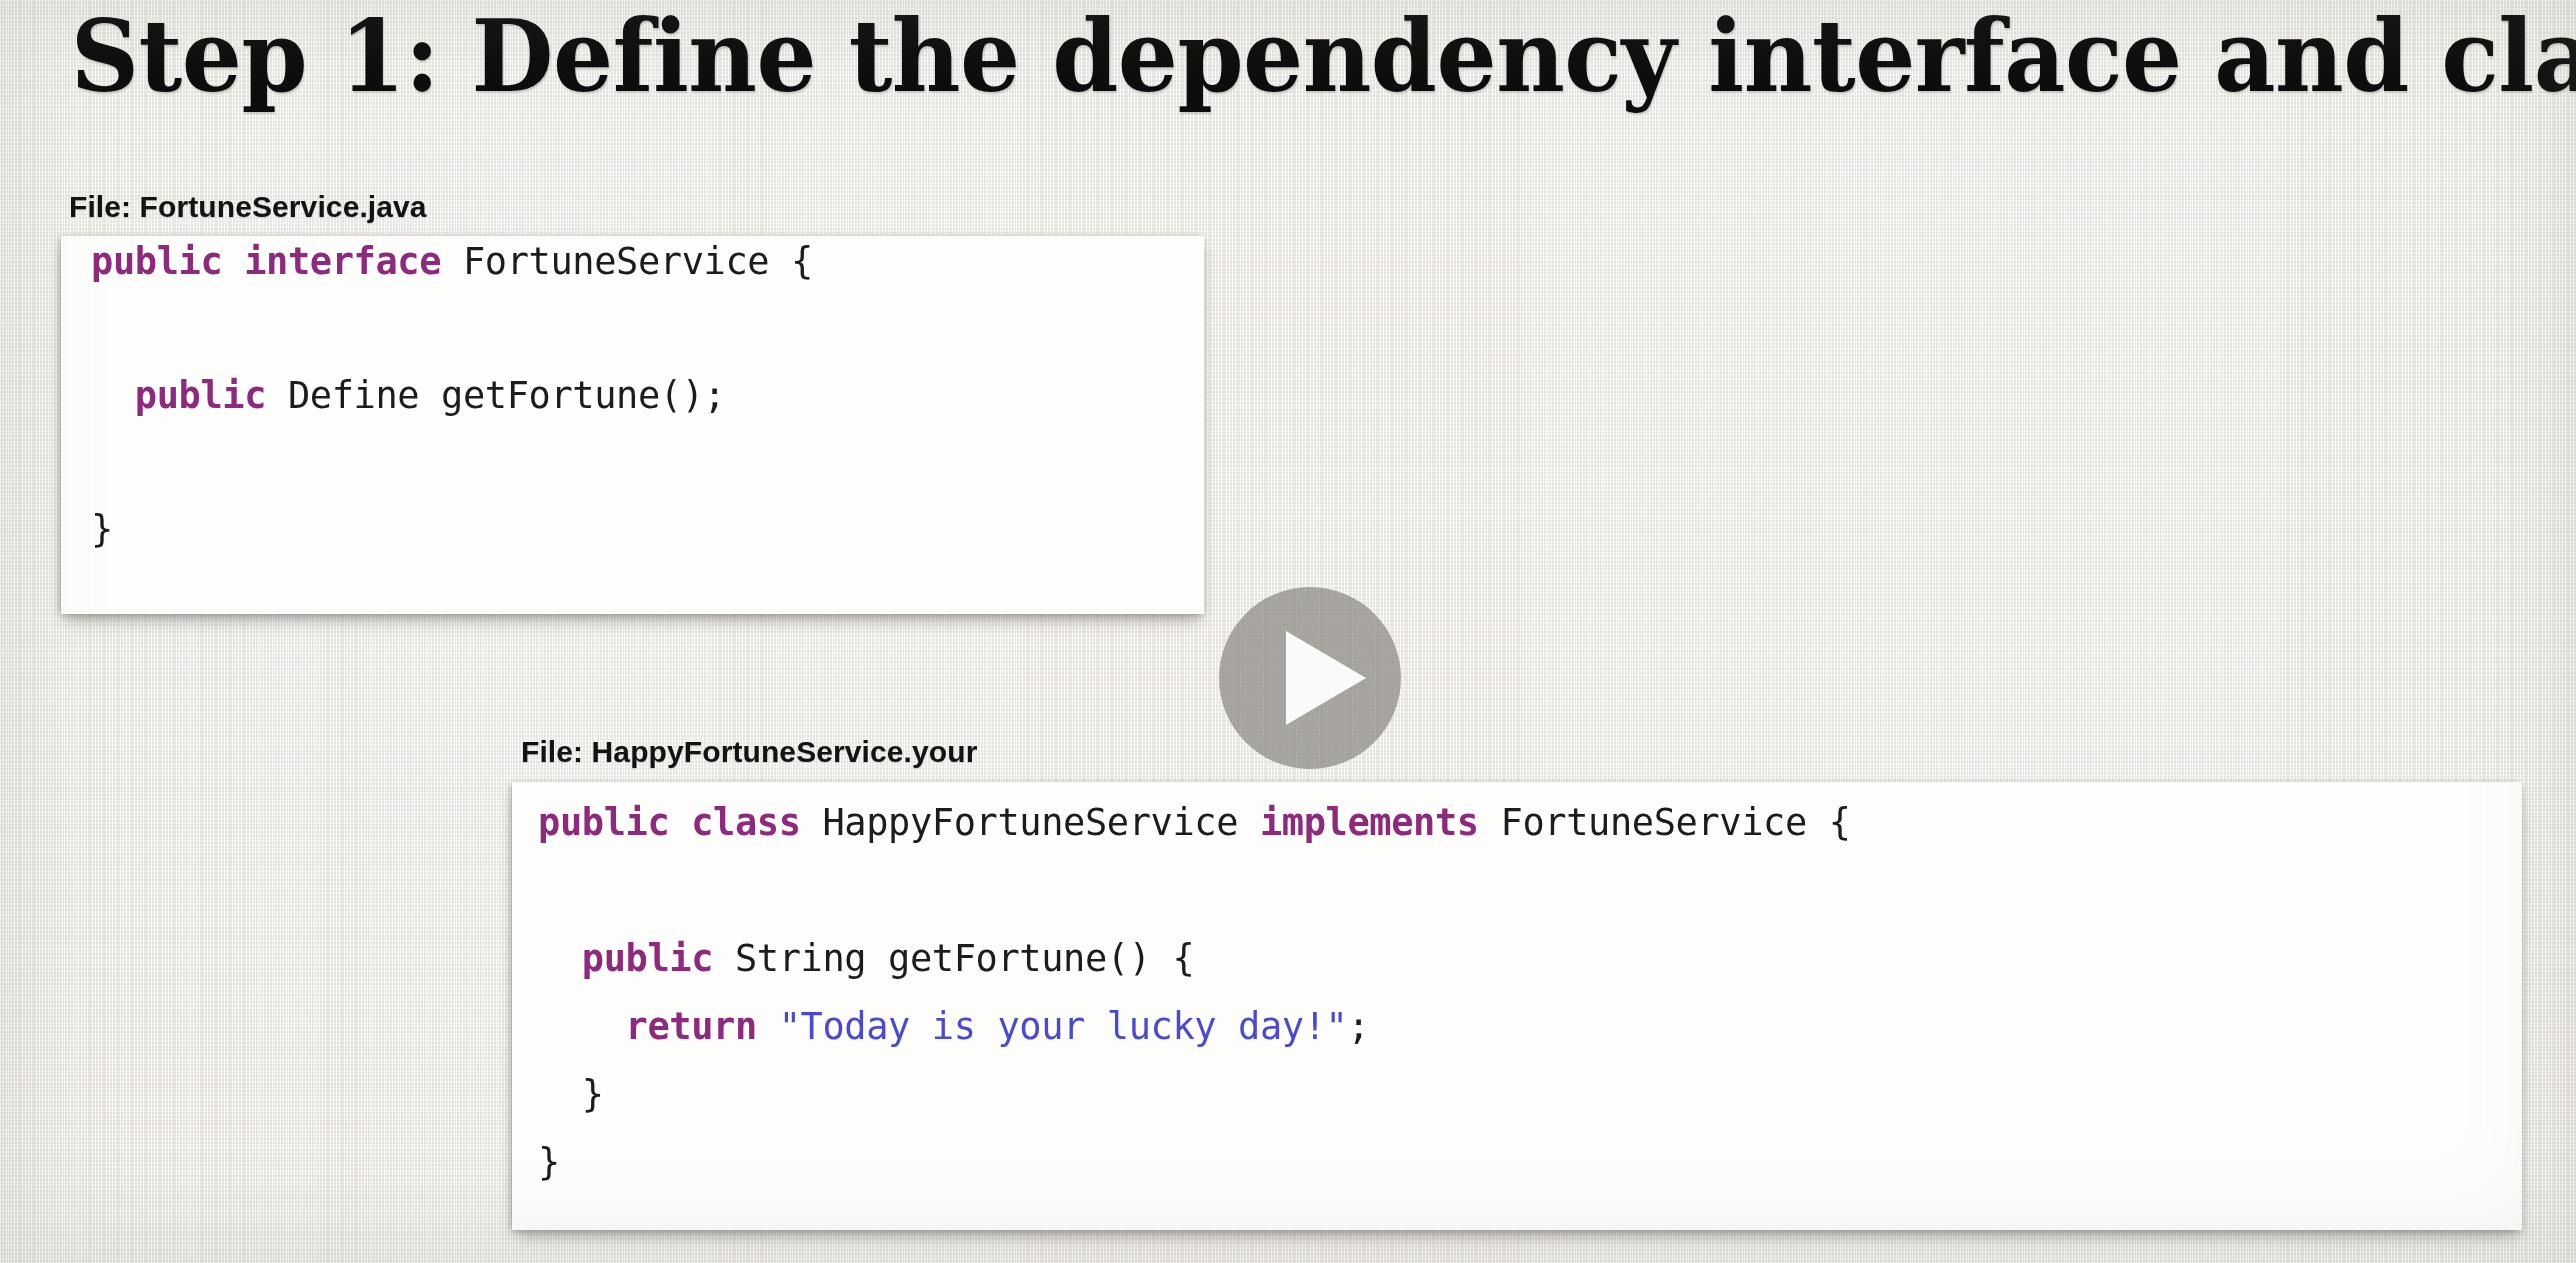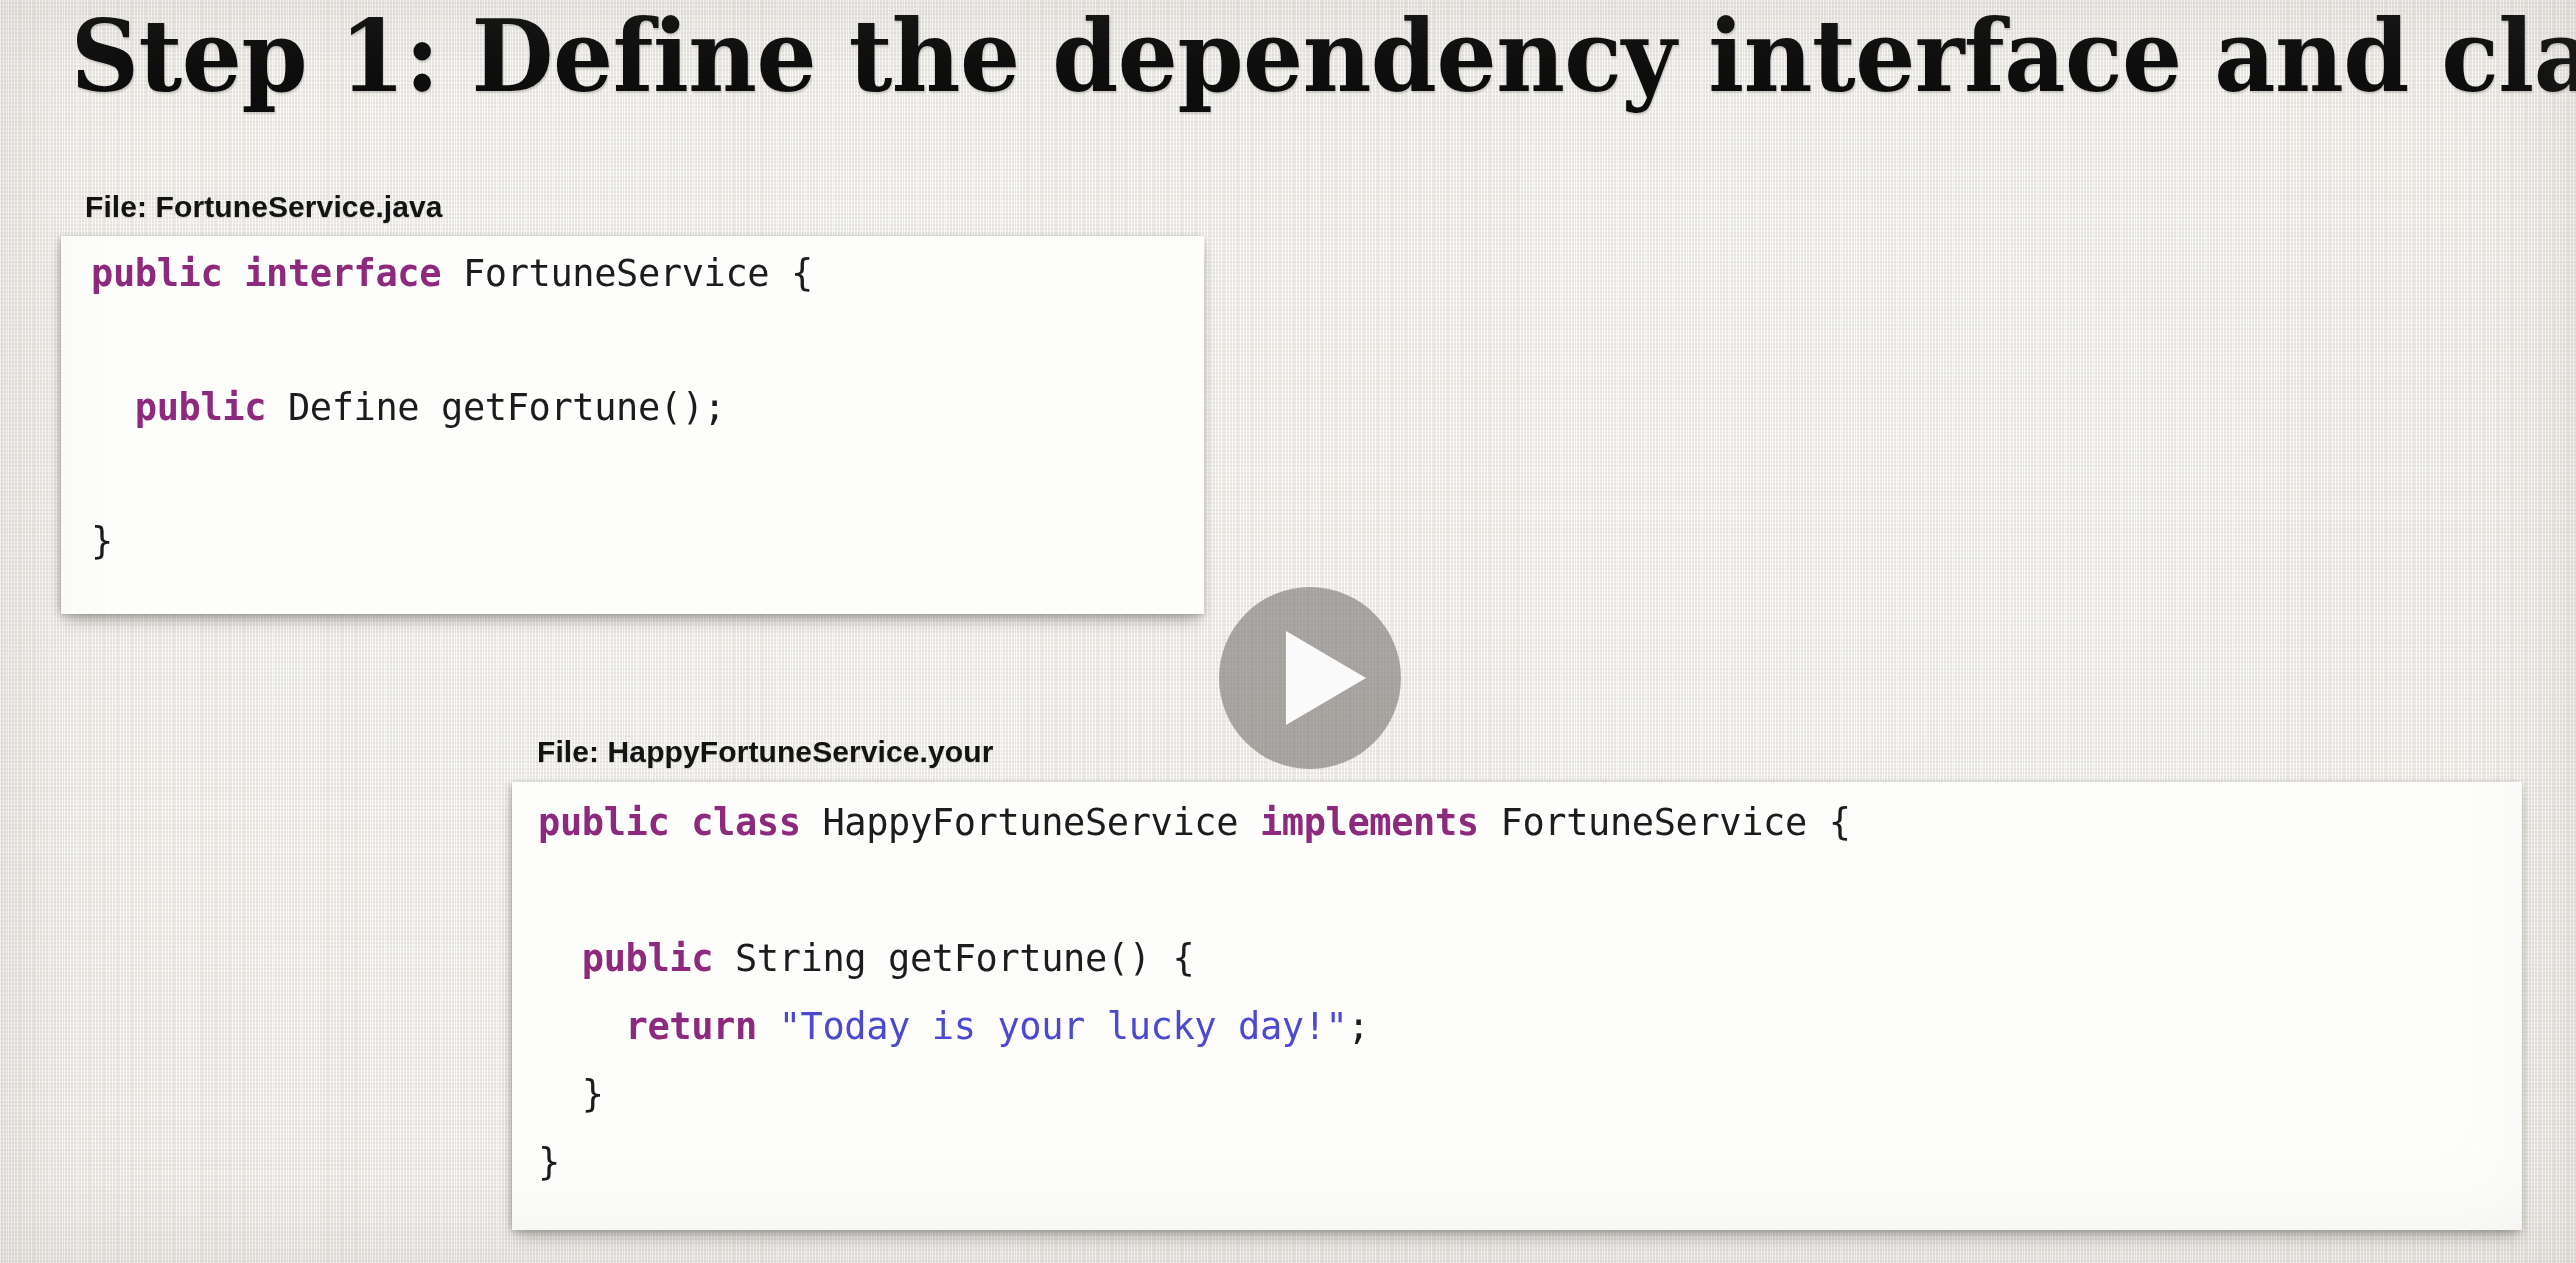--- a/index.html
+++ b/index.html
@@ -56,21 +56,20 @@
   
   .file-label {
     position: absolute;
     font-family: "Liberation Sans", sans-serif;
     font-weight: 700;
     font-size: 30px;
     letter-spacing: 0.1px;
     color: #131313;
     white-space: nowrap;
     text-shadow: 0 0.9px 0.9px rgba(150,145,138,0.35);
-    padding-left: 16px;
   }
 
   .code-card {
     position: absolute;
     background: #fdfdfc;
     box-shadow:
       0 9.3px 15px -3.7px rgba(90,86,80,0.42),
       0 2.8px 5.6px rgba(90,86,80,0.22),
       -2.8px 0 6.5px -1.9px rgba(90,86,80,0.30);
     overflow: hidden;
@@ -96,21 +95,21 @@
   
   #card-1 {
     left: 61px;
     top: 236px;
     width: 1143px;
     height: 378px;
   }
   #card-1 .code-body {
     position: absolute;
     left: 30px;
-    top: 19px;
+    top: 7px;
   }
   #card-1 .code-body .line { height: 67px; }
 
   
   #card-2 {
     left: 512px;
     top: 782px;
     width: 2010px;
     height: 448px;
   }

